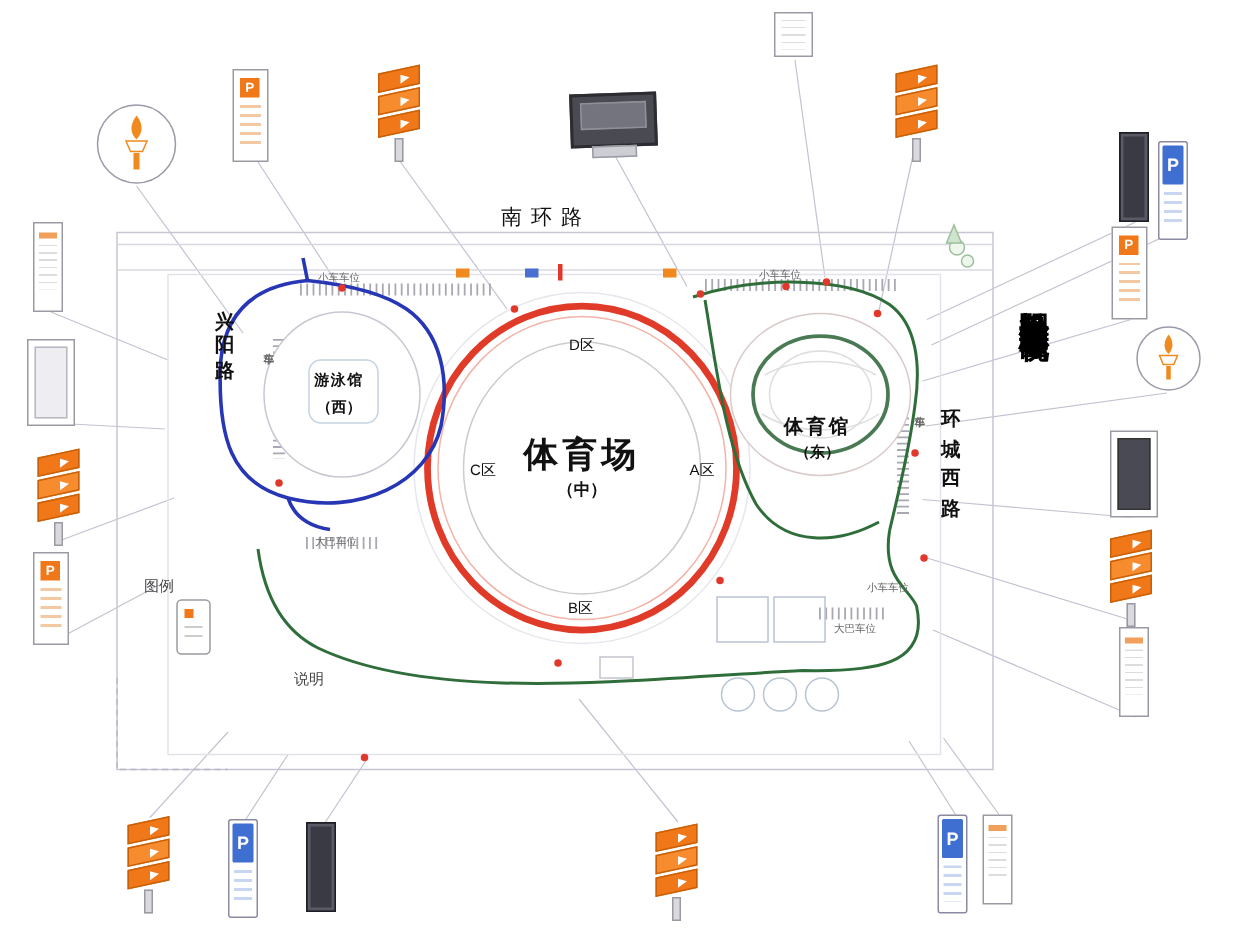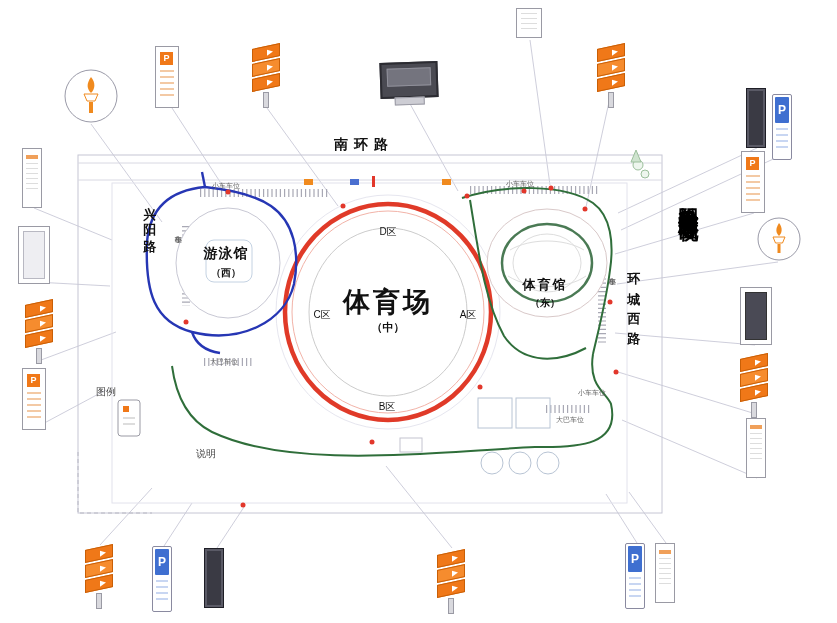--- a/index.html
+++ b/index.html
@@ -11,28 +11,28 @@
   .ctr{transform:translate(-50%,-50%)}
   .vert{writing-mode:vertical-rl;text-orientation:upright}
   .tiny{font-size:7px;color:#666}
   .b{font-weight:bold}
 
   
   .map-title{position:absolute;left:676px;top:192px;writing-mode:vertical-rl;text-orientation:upright;
              font-size:20px;font-weight:bold;letter-spacing:1px;color:#000}
 
   
-  .road-south{left:334px;top:137px;font-size:14px;font-weight:bold;letter-spacing:6px}
+  .road-south{left:334px;top:137px;font-size:14px;font-weight:normal;letter-spacing:6px}
   .road-west{left:142px;top:196px;font-size:13px;font-weight:bold;letter-spacing:17px}
   .road-east{left:626px;top:262px;font-size:13px;font-weight:bold;letter-spacing:20px}
 
   
-  .bld-stadium{left:388px;top:303px;font-size:27px;font-weight:bold;letter-spacing:3px}
+  .bld-stadium{left:388px;top:303px;font-size:23px;font-weight:bold;letter-spacing:3px}
   .bld-stadium-tag{left:388px;top:327px;font-size:11px;font-weight:bold}
-  .bld-pool{left:226px;top:254px;font-size:14px;font-weight:bold;letter-spacing:1px}
+  .bld-pool{left:226px;top:254px;font-size:10px;font-weight:bold;letter-spacing:1px}
   .bld-pool-tag{left:226px;top:272px;font-size:10px;font-weight:bold}
   .bld-gym{left:545px;top:285px;font-size:13px;font-weight:bold;letter-spacing:2px}
   .bld-gym-tag{left:545px;top:302px;font-size:10px;font-weight:bold}
   .zone{font-size:10px;font-weight:normal}
 
   .legend-lbl{left:96px;top:386px;font-size:10px;color:#444}
   .notes-lbl{left:196px;top:448px;font-size:10px;color:#444}
 
   
   .sign{position:absolute}

